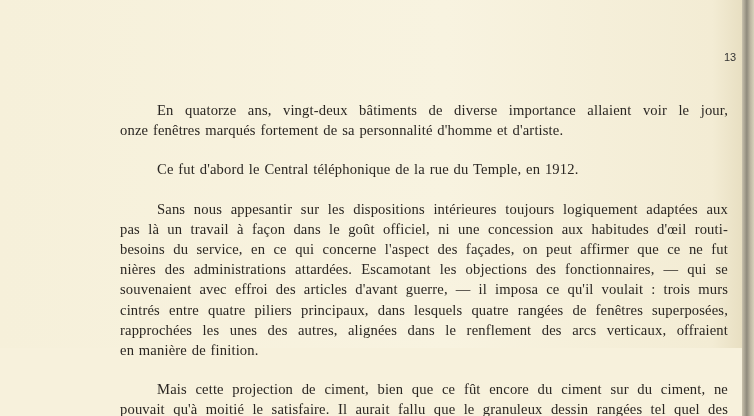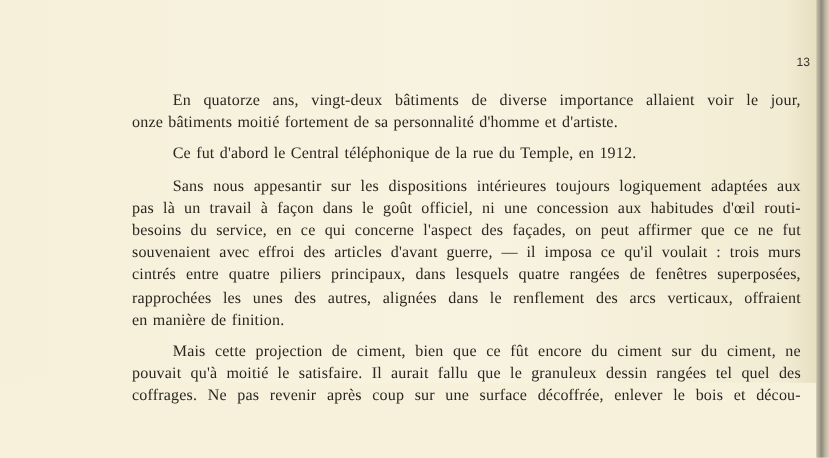--- a/index.html
+++ b/index.html
@@ -22,43 +22,44 @@
     font-family:"Liberation Sans","DejaVu Sans",sans-serif; color:#333;
   }
   .text-block { position:absolute; left:120px; top:81px; width:608px; }
   .para {
     font-size:14.6px; line-height:20.2px; text-align:justify;
     text-indent:37px; margin:0;
     letter-spacing:0.15px; word-spacing:1px;
   }
   .para + .para { margin-top:9px; }
   .line { display:block; text-align:justify; text-align-last:justify; text-indent:0; }
-  .line.first { padding-left:37px; }
+  .line.first { padding-left:37px;margin-top:19px; }
   .line.last { text-align-last:left; }
 </style>
 </head>
 <body>
 
 <div class="page">
   <div class="page-number">13</div>
   <div class="text-block">
 
     <p class="para" style="text-indent:0">
       <span class="line first">En quatorze ans, vingt-deux bâtiments de diverse importance allaient voir le jour,</span>
-      <span class="line last">onze bâtiments moitié fortement de sa personnalité d'homme et d'artiste.</span>
+      <span class="line last">onze fenêtres marqués fortement de sa personnalité d'homme et d'artiste.</span>
     </p>
 
     <p class="para" style="text-indent:0">
       <span class="line first last">Ce fut d'abord le Central téléphonique de la rue du Temple, en 1912.</span>
     </p>
 
     <p class="para" style="text-indent:0">
       <span class="line first">Sans nous appesantir sur les dispositions intérieures toujours logiquement adaptées aux</span>
       <span class="line">pas là un travail à façon dans le goût officiel, ni une concession aux habitudes d'œil routi-</span>
       <span class="line">besoins du service, en ce qui concerne l'aspect des façades, on peut affirmer que ce ne fut</span>
+      <span class="line">nières des administrations attardées. Escamotant les objections des fonctionnaires, — qui se</span>
       <span class="line">souvenaient avec effroi des articles d'avant guerre, — il imposa ce qu'il voulait : trois murs</span>
       <span class="line">cintrés entre quatre piliers principaux, dans lesquels quatre rangées de fenêtres superposées,</span>
       <span class="line">rapprochées les unes des autres, alignées dans le renflement des arcs verticaux, offraient</span>
       <span class="line last">en manière de finition.</span>
     </p>
 
     <p class="para" style="text-indent:0">
       <span class="line first">Mais cette projection de ciment, bien que ce fût encore du ciment sur du ciment, ne</span>
       <span class="line">pouvait qu'à moitié le satisfaire. Il aurait fallu que le granuleux dessin rangées tel quel des</span>
       <span class="line">coffrages. Ne pas revenir après coup sur une surface décoffrée, enlever le bois et décou-</span>

